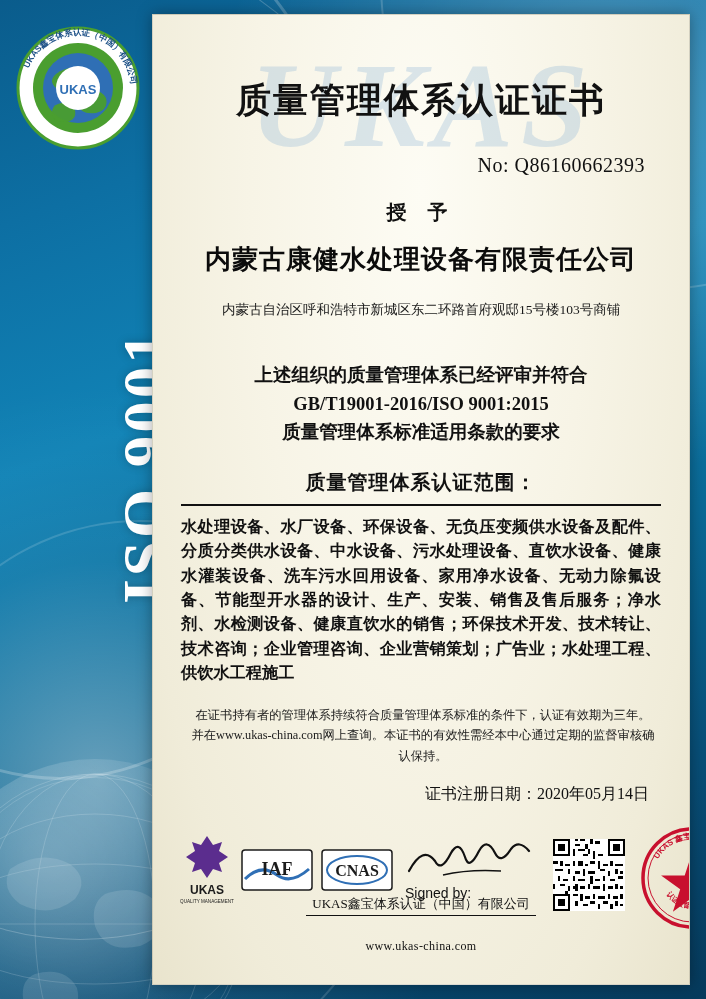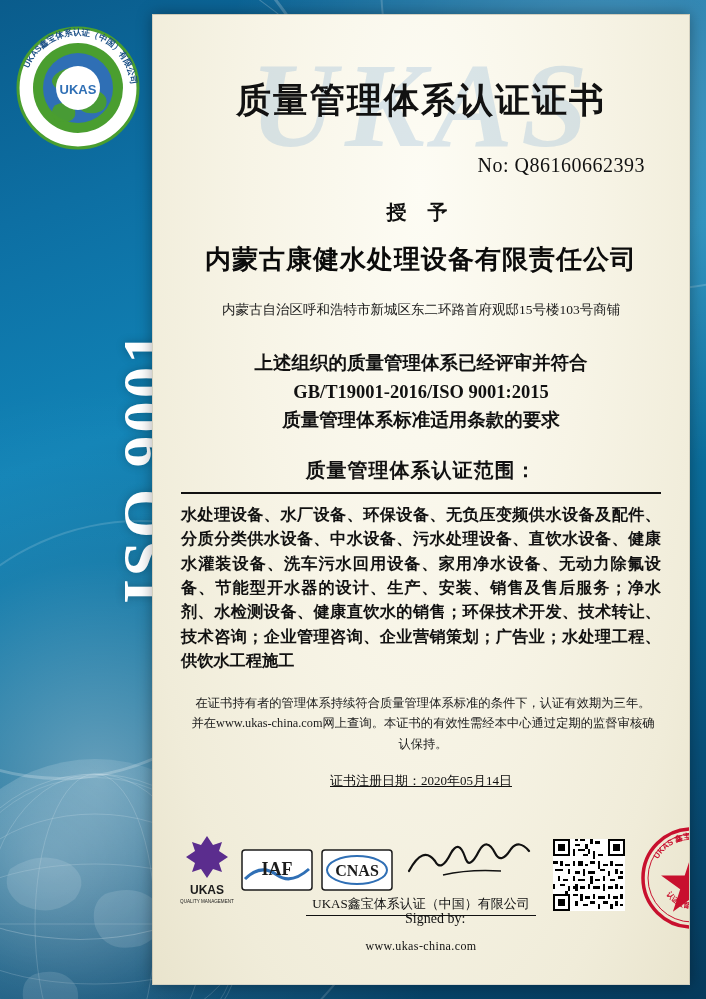--- a/index.html
+++ b/index.html
@@ -133,21 +133,21 @@
     letter-spacing: 1px;
     color: #0b0b0b;
   }
   .address {
     margin-top: 24px;
     text-align: center;
     font-size: 13.5px;
     color: #1a1a1a;
   }
   .statement {
-    margin-top: 30px;
+    margin-top: 42px;
     text-align: center;
     font-size: 18.5px;
     font-weight: bold;
     line-height: 1.55;
     color: #111;
   }
   .statement .std { font-weight: bold; letter-spacing: 0px; }
   .scope-title {
     margin-top: 22px;
     text-align: center;
@@ -173,43 +173,42 @@
   .note {
     margin: 20px 12px 0 16px;
     font-size: 12.3px;
     line-height: 1.65;
     color: #1a1a1a;
     text-align: center;
   }
   .dates {
     margin: 18px 18px 0 18px;
     display: flex;
-    justify-content: center;
-    font-size: 13px;
-    color: #111;
-    text-decoration: underline;
+    justify-content: flex-end;
+    font-size: 16px;
+    color: #111;
   }
 
   
   .marks {
     position: absolute;
     left: 0; right: 0;
     top: 800px;
     height: 120px;
   }
   .mark { position: absolute; }
   .ukas-small { left: 26px; top: 18px; width: 56px; height: 74px; }
   .iaf { left: 88px; top: 34px; width: 72px; height: 42px; }
   .cnas { left: 168px; top: 34px; width: 72px; height: 42px; }
   .signed {
     position: absolute; left: 252px; top: 26px; width: 130px;
   }
   .sig-scribble { height: 40px; }
   .signed-by {
-    font-size: 14px; color: #111; font-family: Liberation Serif, serif; margin-top: 26px;
+    font-size: 14px; color: #111; font-family: Liberation Sans, sans-serif;
   }
   .qr { position: absolute; left: 400px; top: 24px; width: 72px; height: 72px; }
   .seal { position: absolute; left: 486px; top: 10px; width: 106px; height: 106px; }
 
   .footer {
     position: absolute;
     left: 0; right: 0; bottom: 30px;
     text-align: center;
   }
   .footer-company {

